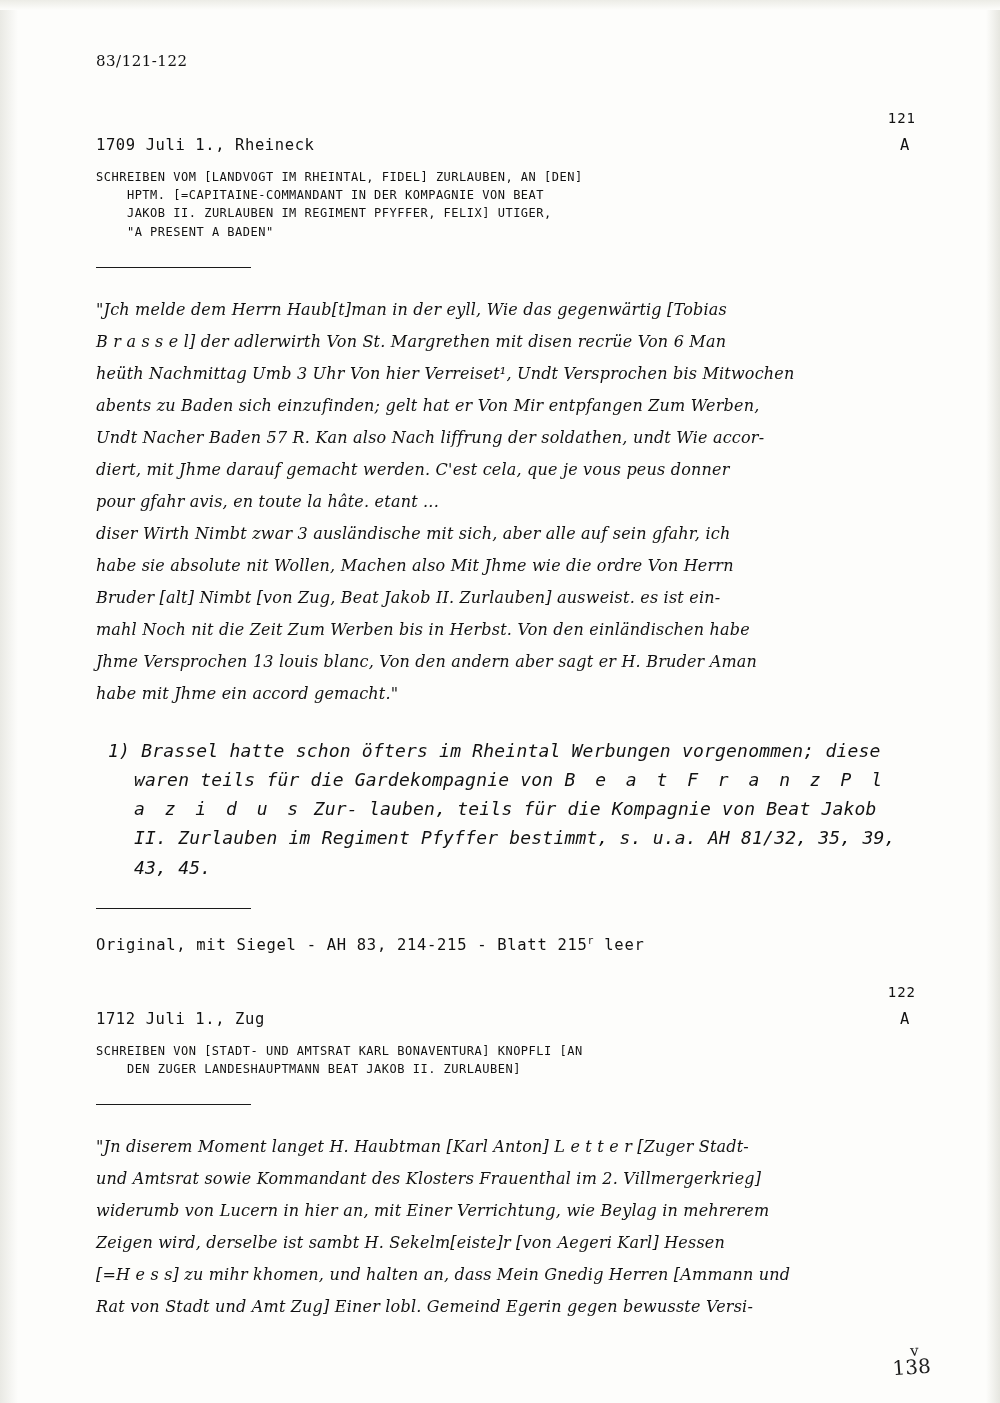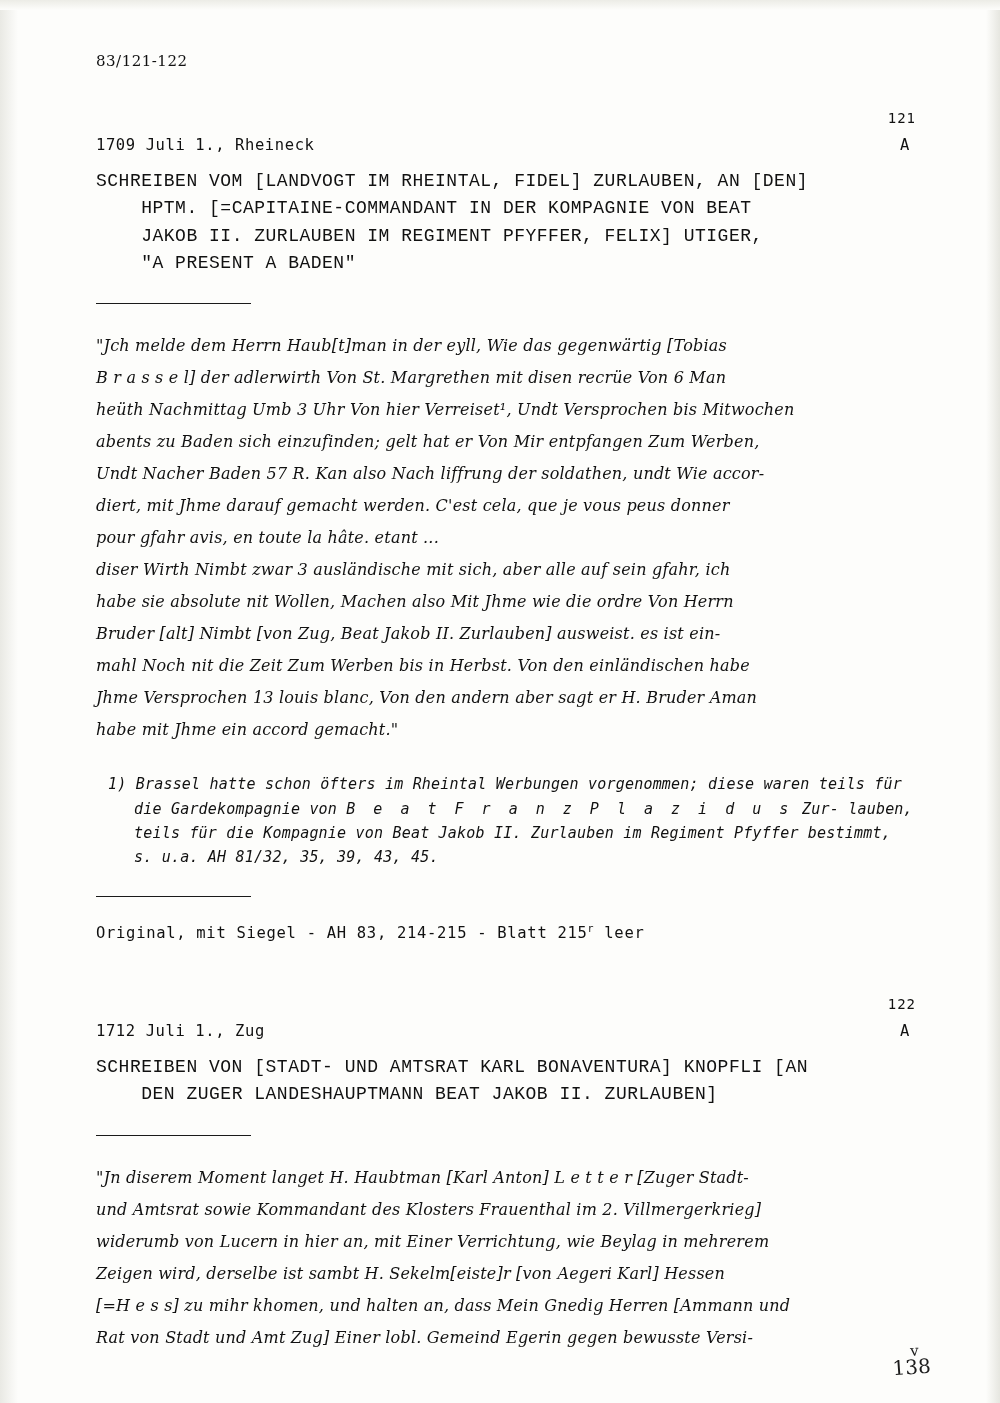--- a/index.html
+++ b/index.html
@@ -64,25 +64,24 @@
     margin-bottom: 14px;
     text-align: right;
   }
   .headline-row .date-place {
     white-space: pre;
   }
   .headline-row .archive-mark {
     padding-right: 6px;
   }
   .regest {
-    font-size: 18px;
+    font-size: 12px;
     letter-spacing: 0.5px;
     line-height: 1.52;
     white-space: pre-wrap;
-    font-family: Liberation Mono, monospace;
   }
   .rule {
     width: 155px;
     height: 0;
     border-top: 1.6px solid #1a1a1a;
     margin: 26px 0 26px 0;
   }
   .quote {
     font-family: "DejaVu Serif", serif;
     font-style: italic;
@@ -90,21 +89,21 @@
     line-height: 2.0;
     letter-spacing: 0.2px;
     text-align: justify;
   }
   .quote p {
     margin: 0;
   }
   .footnote {
     font-family: "DejaVu Sans Mono", monospace;
     font-style: italic;
-    font-size: 15px;
+    font-size: 18px;
     line-height: 1.62;
     letter-spacing: 0.2px;
     margin-top: 26px;
     padding-left: 12px;
     text-indent: 0;
   }
   .footnote .fn-body {
     display: block;
     padding-left: 26px;
     text-indent: -26px;
@@ -116,21 +115,21 @@
     font-family: "DejaVu Sans Mono", monospace;
     font-size: 15.5px;
     letter-spacing: 0.7px;
     margin-top: 14px;
   }
   .source-line .supr {
     font-size: 10px;
     vertical-align: super;
   }
   .block-2 {
-    margin-top: 54px;
+    margin-top: 30px;
   }
   .bottom-mark {
     position: absolute;
     right: 70px;
     bottom: 26px;
     font-family: "DejaVu Serif", serif;
     font-size: 20px;
     color: #1b1b1b;
     transform: rotate(-4deg);
     text-align: center;

